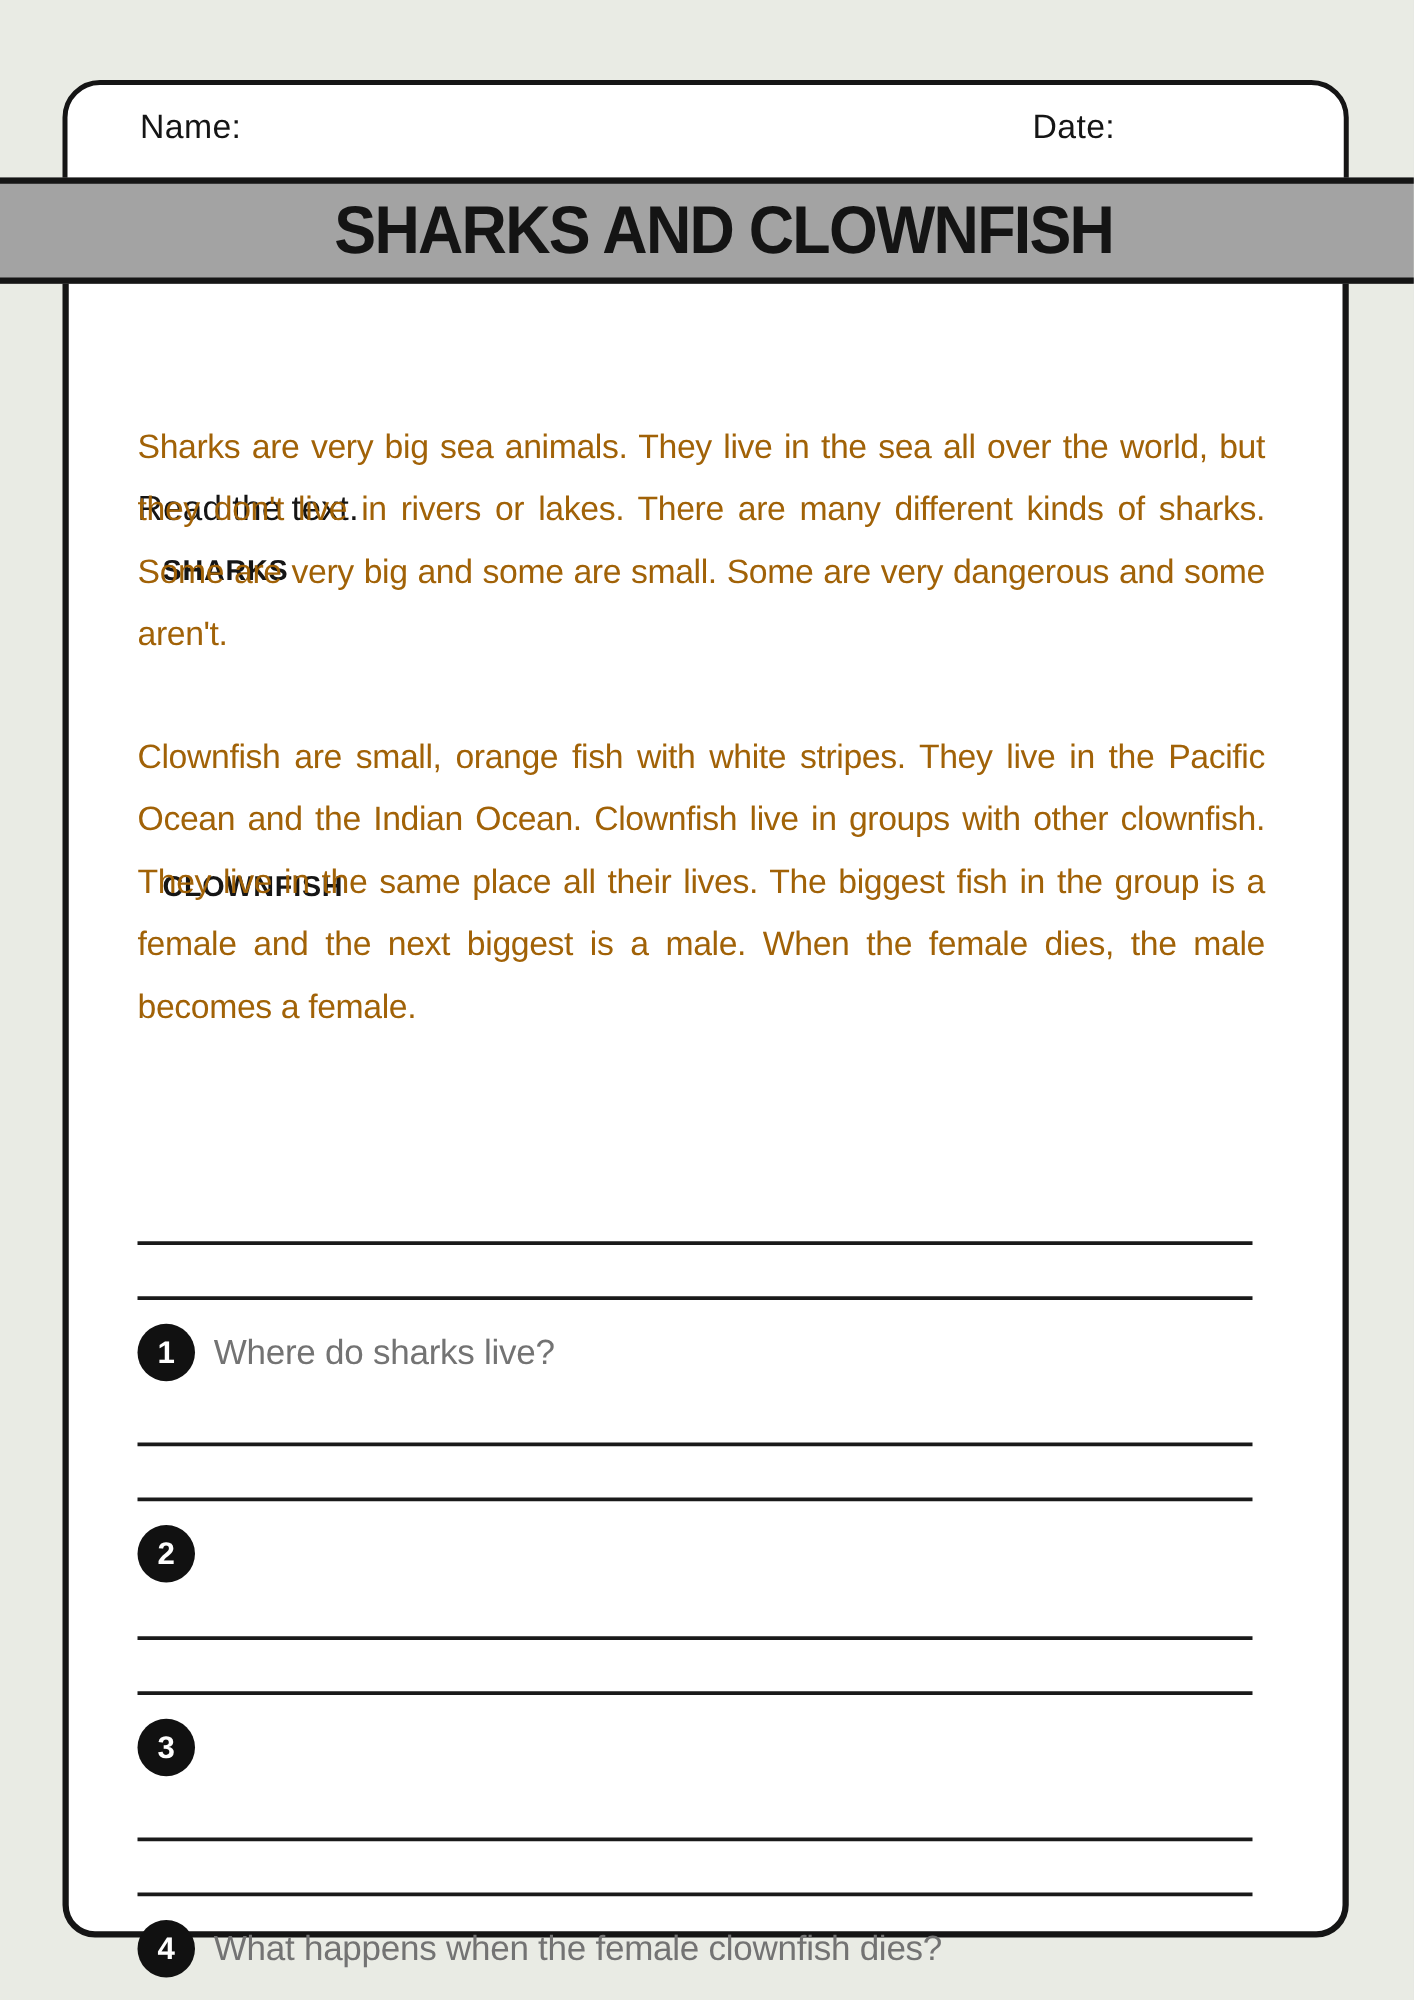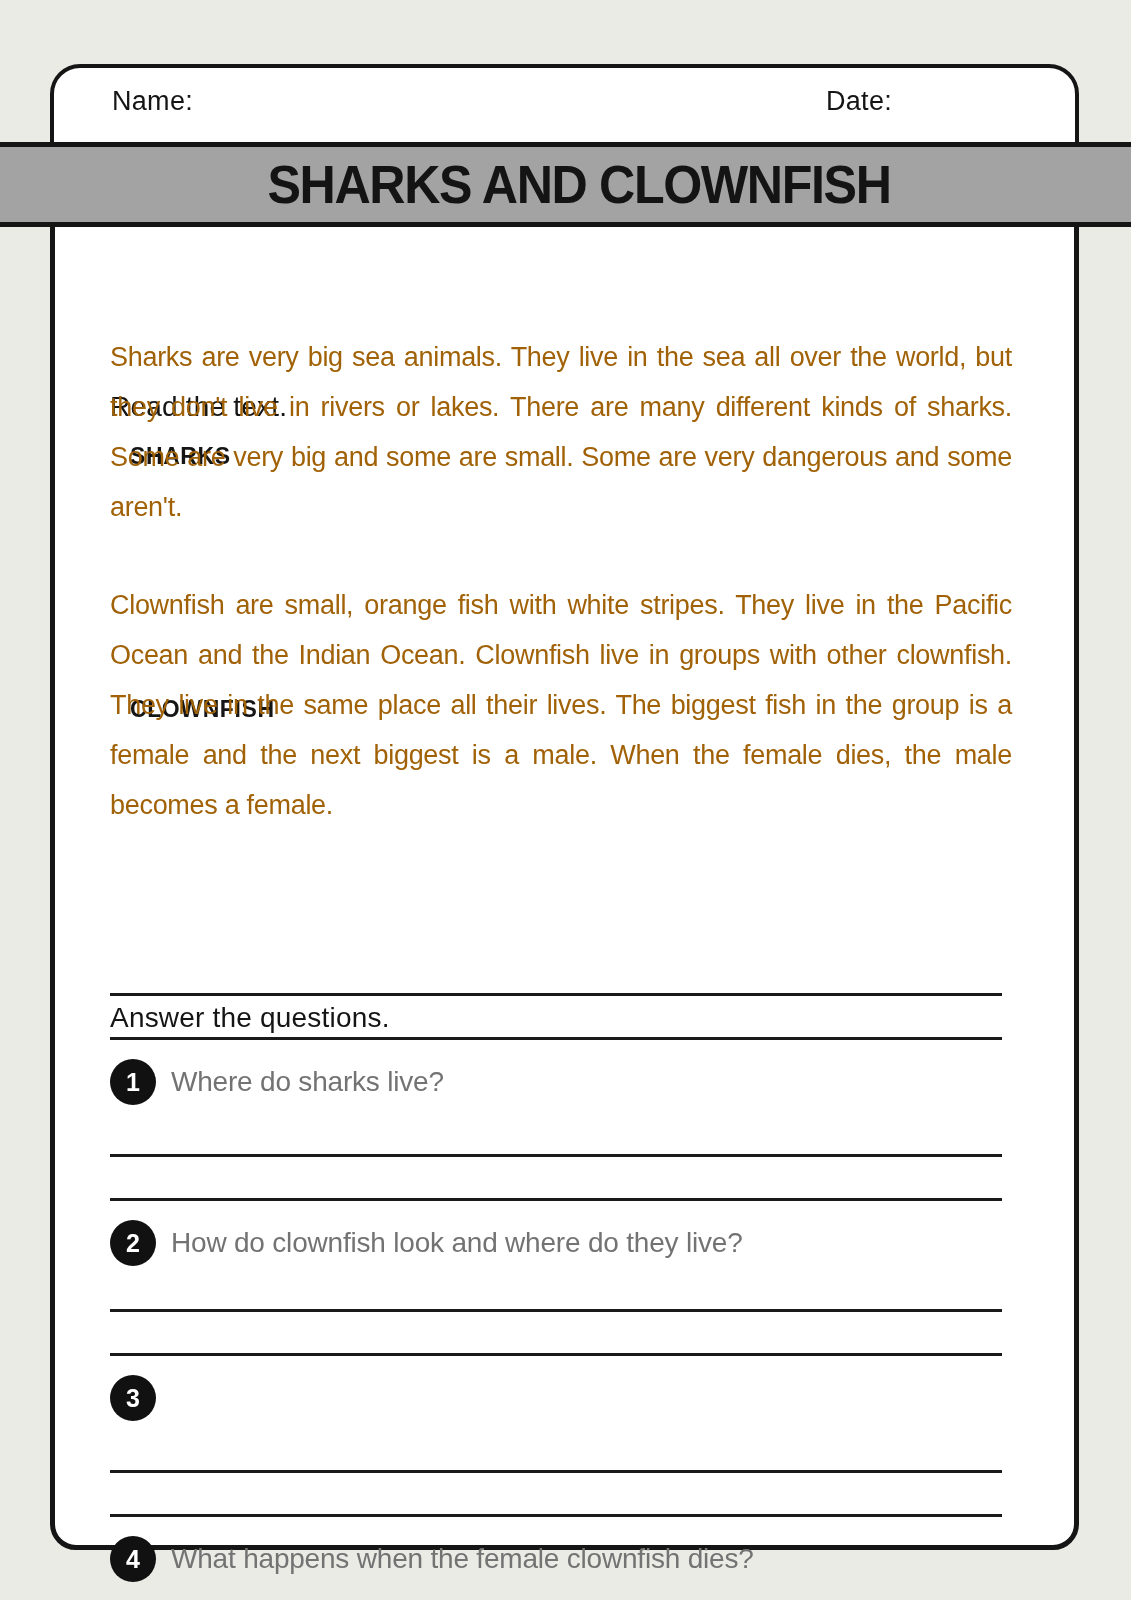--- a/index.html
+++ b/index.html
@@ -158,32 +158,30 @@
   <div class="content-box">
 
     <div class="h-instr" style="top:238px">Read the text.</div>
 
     <div class="h-sub" style="top:291px">SHARKS</div>
     <p class="para" style="top: 181px; padding-top: 0px; margin-top: 0px;">Sharks are very big sea animals. They live in the sea all over the world, but they don't live in rivers or lakes. There are many different kinds of sharks. Some are very big and some are small. Some are very dangerous and some aren't.</p>
 
     <div class="h-sub" style="top:544px">CLOWNFISH</div>
     <p class="para" style="top: 429px; margin-top: 0px;">Clownfish are small, orange fish with white stripes. They live in the Pacific Ocean and the Indian Ocean. Clownfish live in groups with other clownfish. They live in the same place all their lives. The biggest fish in the group is a female and the next biggest is a male. When the female dies, the male becomes a female.</p>
 
-    <div class="h-instr" style="top:849px">Answer the questions.</div>
 
     <div class="q" style="top:908px">
       <span class="q-num">1</span>
       <span class="q-text">Where do sharks live?</span>
     </div>
     <div class="a-line" style="top:842px"></div>
     <div class="a-line" style="top:886px"></div>
 
     <div class="q" style="top:1069px">
       <span class="q-num">2</span>
-      <span class="q-text">How do clownfish look and where do they live?</span>
     </div>
     <div class="a-line" style="top:1003px"></div>
     <div class="a-line" style="top:1047px"></div>
 
     <div class="q" style="top:1224px">
       <span class="q-num">3</span>
     </div>
     <div class="a-line" style="top:1158px"></div>
     <div class="a-line" style="top:1202px"></div>
 

